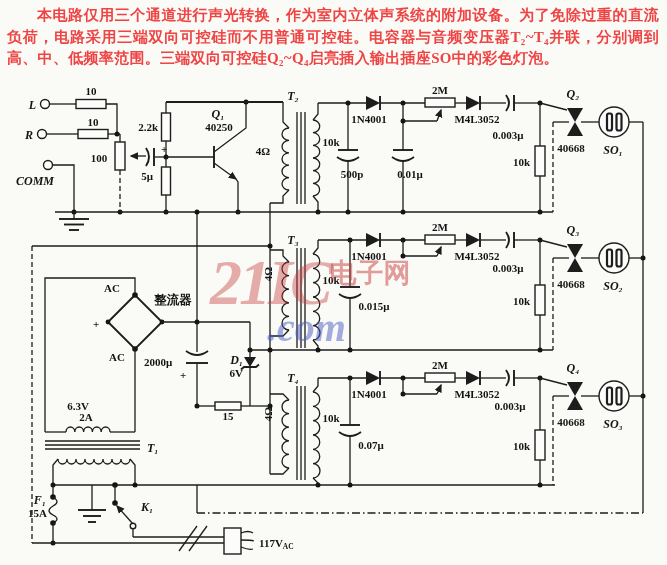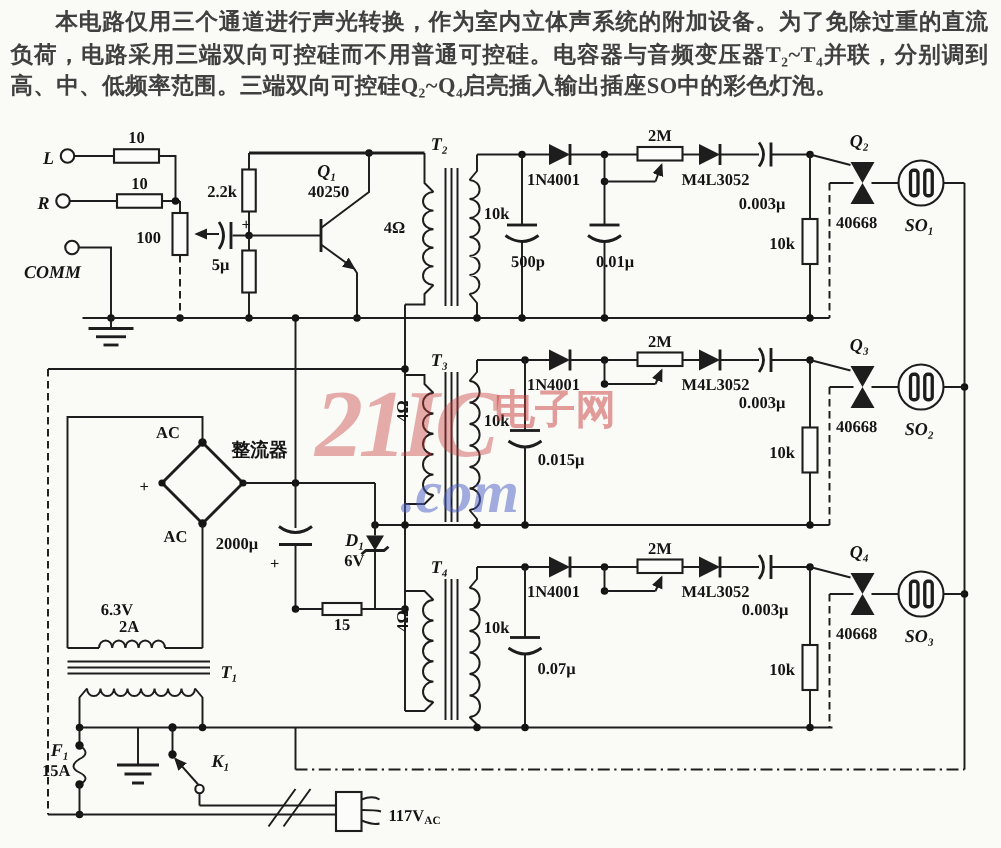--- a/index.html
+++ b/index.html
@@ -1,18 +1,18 @@
 <!DOCTYPE html>
 <html><head>
 <meta charset="utf-8">
 <style>
   html,body{margin:0;padding:0}
   body{width:667px;height:565px;background:#fafaf7;position:relative;overflow:hidden;
        font-family:"Liberation Serif","DejaVu Serif",serif}
-  #desc{position:absolute;top:5px;left:7px;width:652px;color:#404040;
+  #desc{position:absolute;top:5px;left:7px;width:652px;color:#ef4444;
         font:600 15px/21.5px "Liberation Serif","DejaVu Serif",serif;
         text-align:justify;text-indent:2em;letter-spacing:.3px}
   svg{position:absolute;left:0;top:0}
   .w{stroke:#1d1d1d;stroke-width:1.3;fill:none}
   .w2{stroke:#1d1d1d;stroke-width:1.9;fill:none}
   .dash{stroke-dasharray:5 3}
   .ddot{stroke-dasharray:8 3 1.5 3}
   .box{fill:#fcfcfa;stroke:#1d1d1d;stroke-width:1.4}
   .slot{fill:#fcfcfa;stroke:#1d1d1d;stroke-width:2.2}
   .fb{fill:#1d1d1d;stroke:none}

